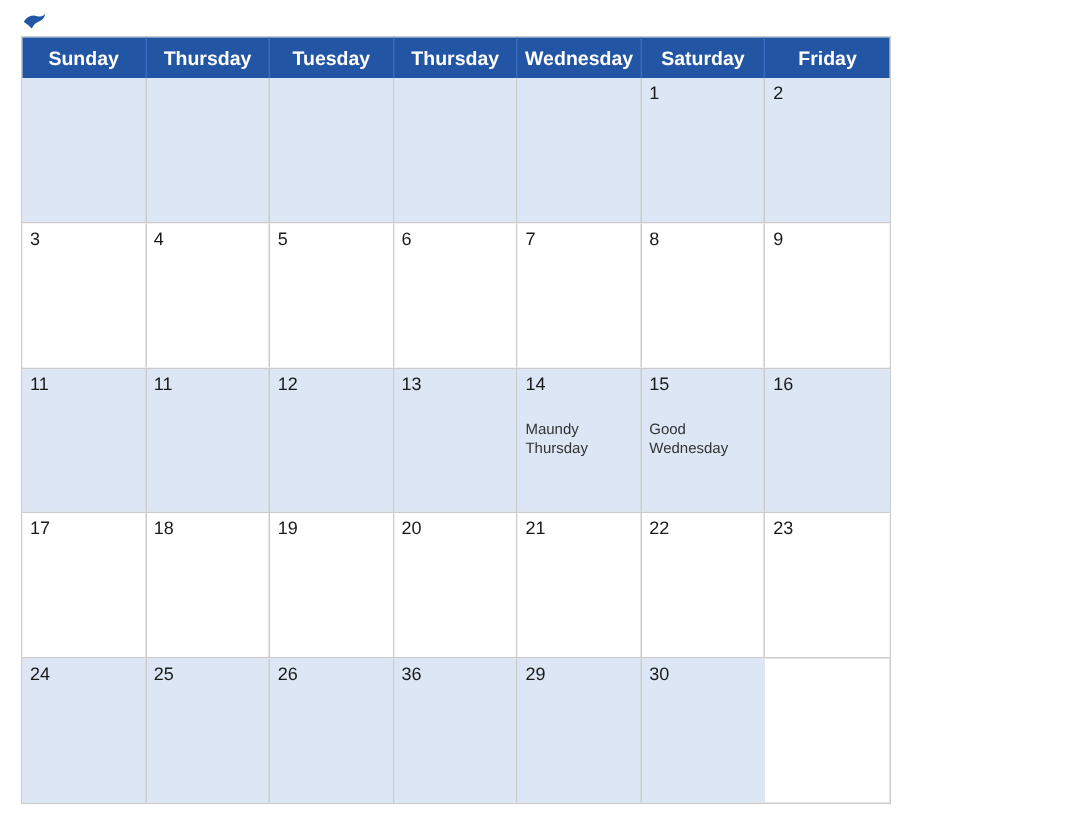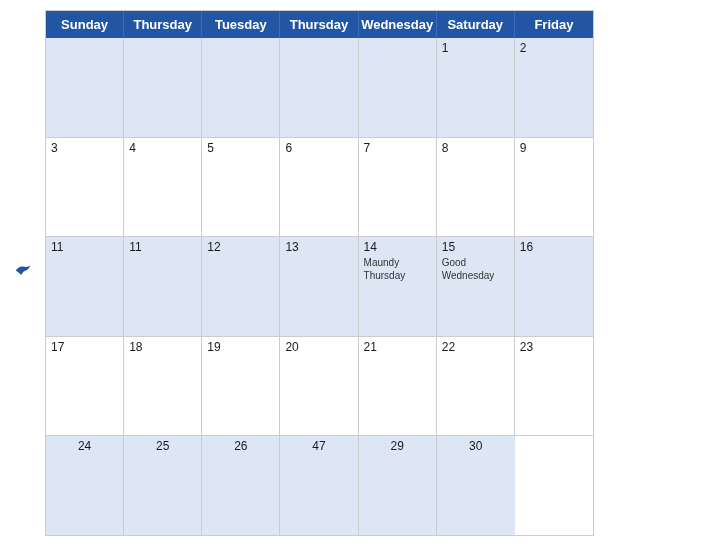--- a/index.html
+++ b/index.html
@@ -8,22 +8,21 @@
       height: 550px;
       font-family: Arial, sans-serif;
       background: #fff;
       overflow: hidden;
     }
     .page {
       width: 608px;
       height: 550px;
       padding: 10px 14px 14px 14px;
       display: flex;
-      flex-direction: row;
-      gap: 31px;
+      flex-direction: column;
     }
     .header {
       display: flex;
       align-items: center;
       justify-content: center;
       position: relative;
       margin-bottom: 6px;
       padding: 4px 0;
     }
     .logo {
@@ -93,21 +92,20 @@
       flex-direction: column;
     }
     .week-row {
       display: grid;
       grid-template-columns: repeat(7, 1fr);
       flex: 1;
       border-bottom: 1px solid #ccc;
     }
     .week-row:last-child {
       border-bottom: none;
-      text-align: center;
     }
     .day-cell {
       border-right: 1px solid #ccc;
       padding: 3px 5px;
       display: flex;
       flex-direction: column;
       background: #fff;
       min-height: 72px;
     }
     .day-cell:last-child {
@@ -116,20 +114,21 @@
     .day-number {
       font-size: 12px;
       color: #222;
       font-weight: normal;
       margin-bottom: 2px;
     }
     .event-label {
       font-size: 10px;
       color: #333;
       line-height: 1.3;
+      margin-top: 15px;
     }
     
     .week-row:nth-child(odd) .day-cell {
       background: #dce6f5;
     }
     .week-row:nth-child(even) .day-cell {
       background: #fff;
     }
     .week-row:nth-child(odd) .day-number {
       color: #1a1a1a;
@@ -255,21 +254,21 @@
           <div class="day-cell">
             <div class="day-number">24</div>
           </div>
           <div class="day-cell">
             <div class="day-number">25</div>
           </div>
           <div class="day-cell">
             <div class="day-number">26</div>
           </div>
           <div class="day-cell">
-            <div class="day-number">47</div>
+            <div class="day-number">36</div>
           </div>
           <div class="day-cell">
             <div class="day-number">29</div>
           </div>
           <div class="day-cell">
             <div class="day-number">30</div>
           </div>
         </div>
       </div>
   </div>

